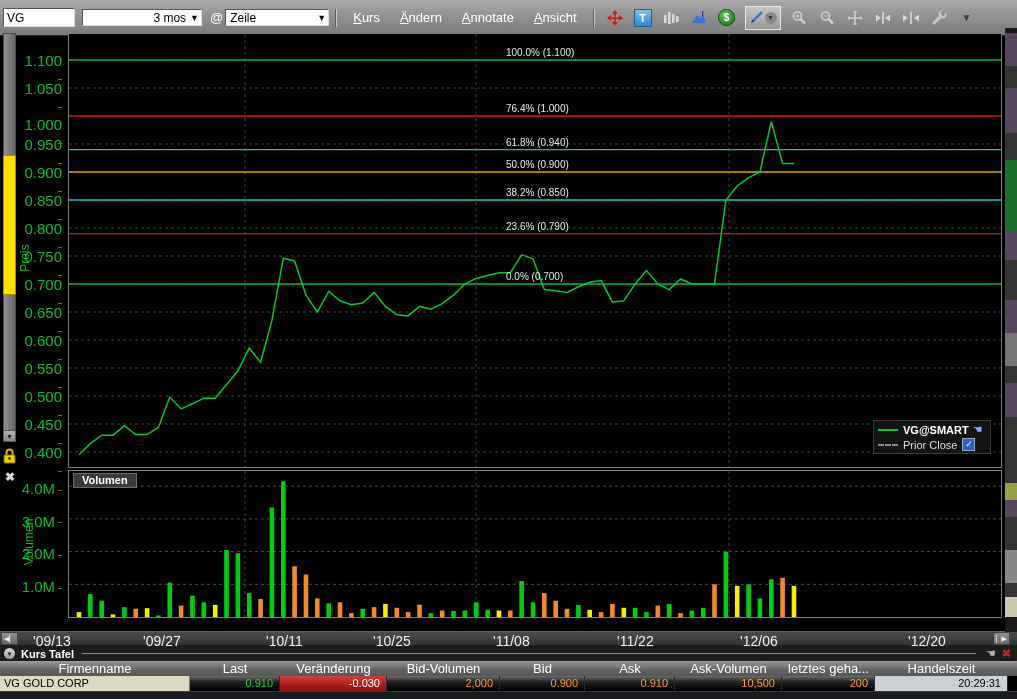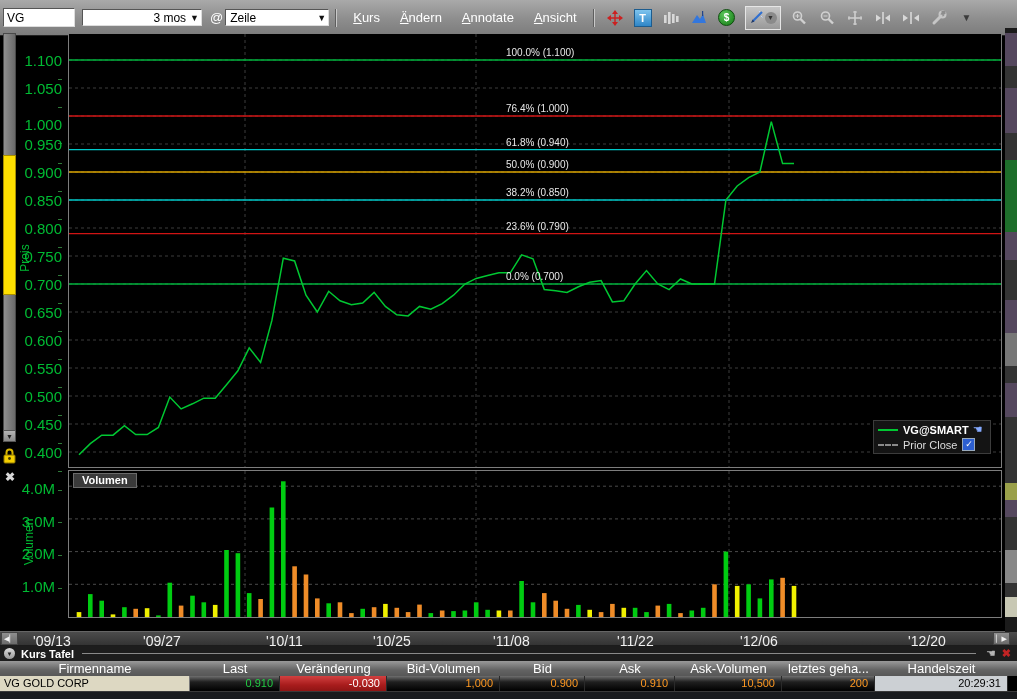--- a/index.html
+++ b/index.html
@@ -381,21 +381,21 @@
     <div class="th" style="width:85px;">Bid</div>
     <div class="th" style="width:90px;">Ask</div>
     <div class="th" style="width:107px;">Ask-Volumen</div>
     <div class="th" style="width:93px;">letztes geha...</div>
     <div class="th" style="width:133px;">Handelszeit</div>
   </div>
   <div class="trow">
     <div class="td name" style="width:190px;">VG GOLD CORP</div>
     <div class="td" style="width:90px;color:#22cc44;">0.910</div>
     <div class="td neg" style="width:107px;">-0.030</div>
-    <div class="td" style="width:113px;color:#ff9922;">1,000</div>
+    <div class="td" style="width:113px;color:#ff9922;">2,000</div>
     <div class="td" style="width:85px;color:#ff9922;">0.900</div>
     <div class="td" style="width:90px;color:#ff9922;">0.910</div>
     <div class="td" style="width:107px;color:#ff9922;">10,500</div>
     <div class="td" style="width:93px;color:#ff9922;">200</div>
     <div class="td time" style="width:133px;">20:29:31</div>
   </div>
   <div class="bottom-strip"></div>
 
   <div class="side-strip">
     <div style="height:5px;background:#1b1b1b;"></div>

